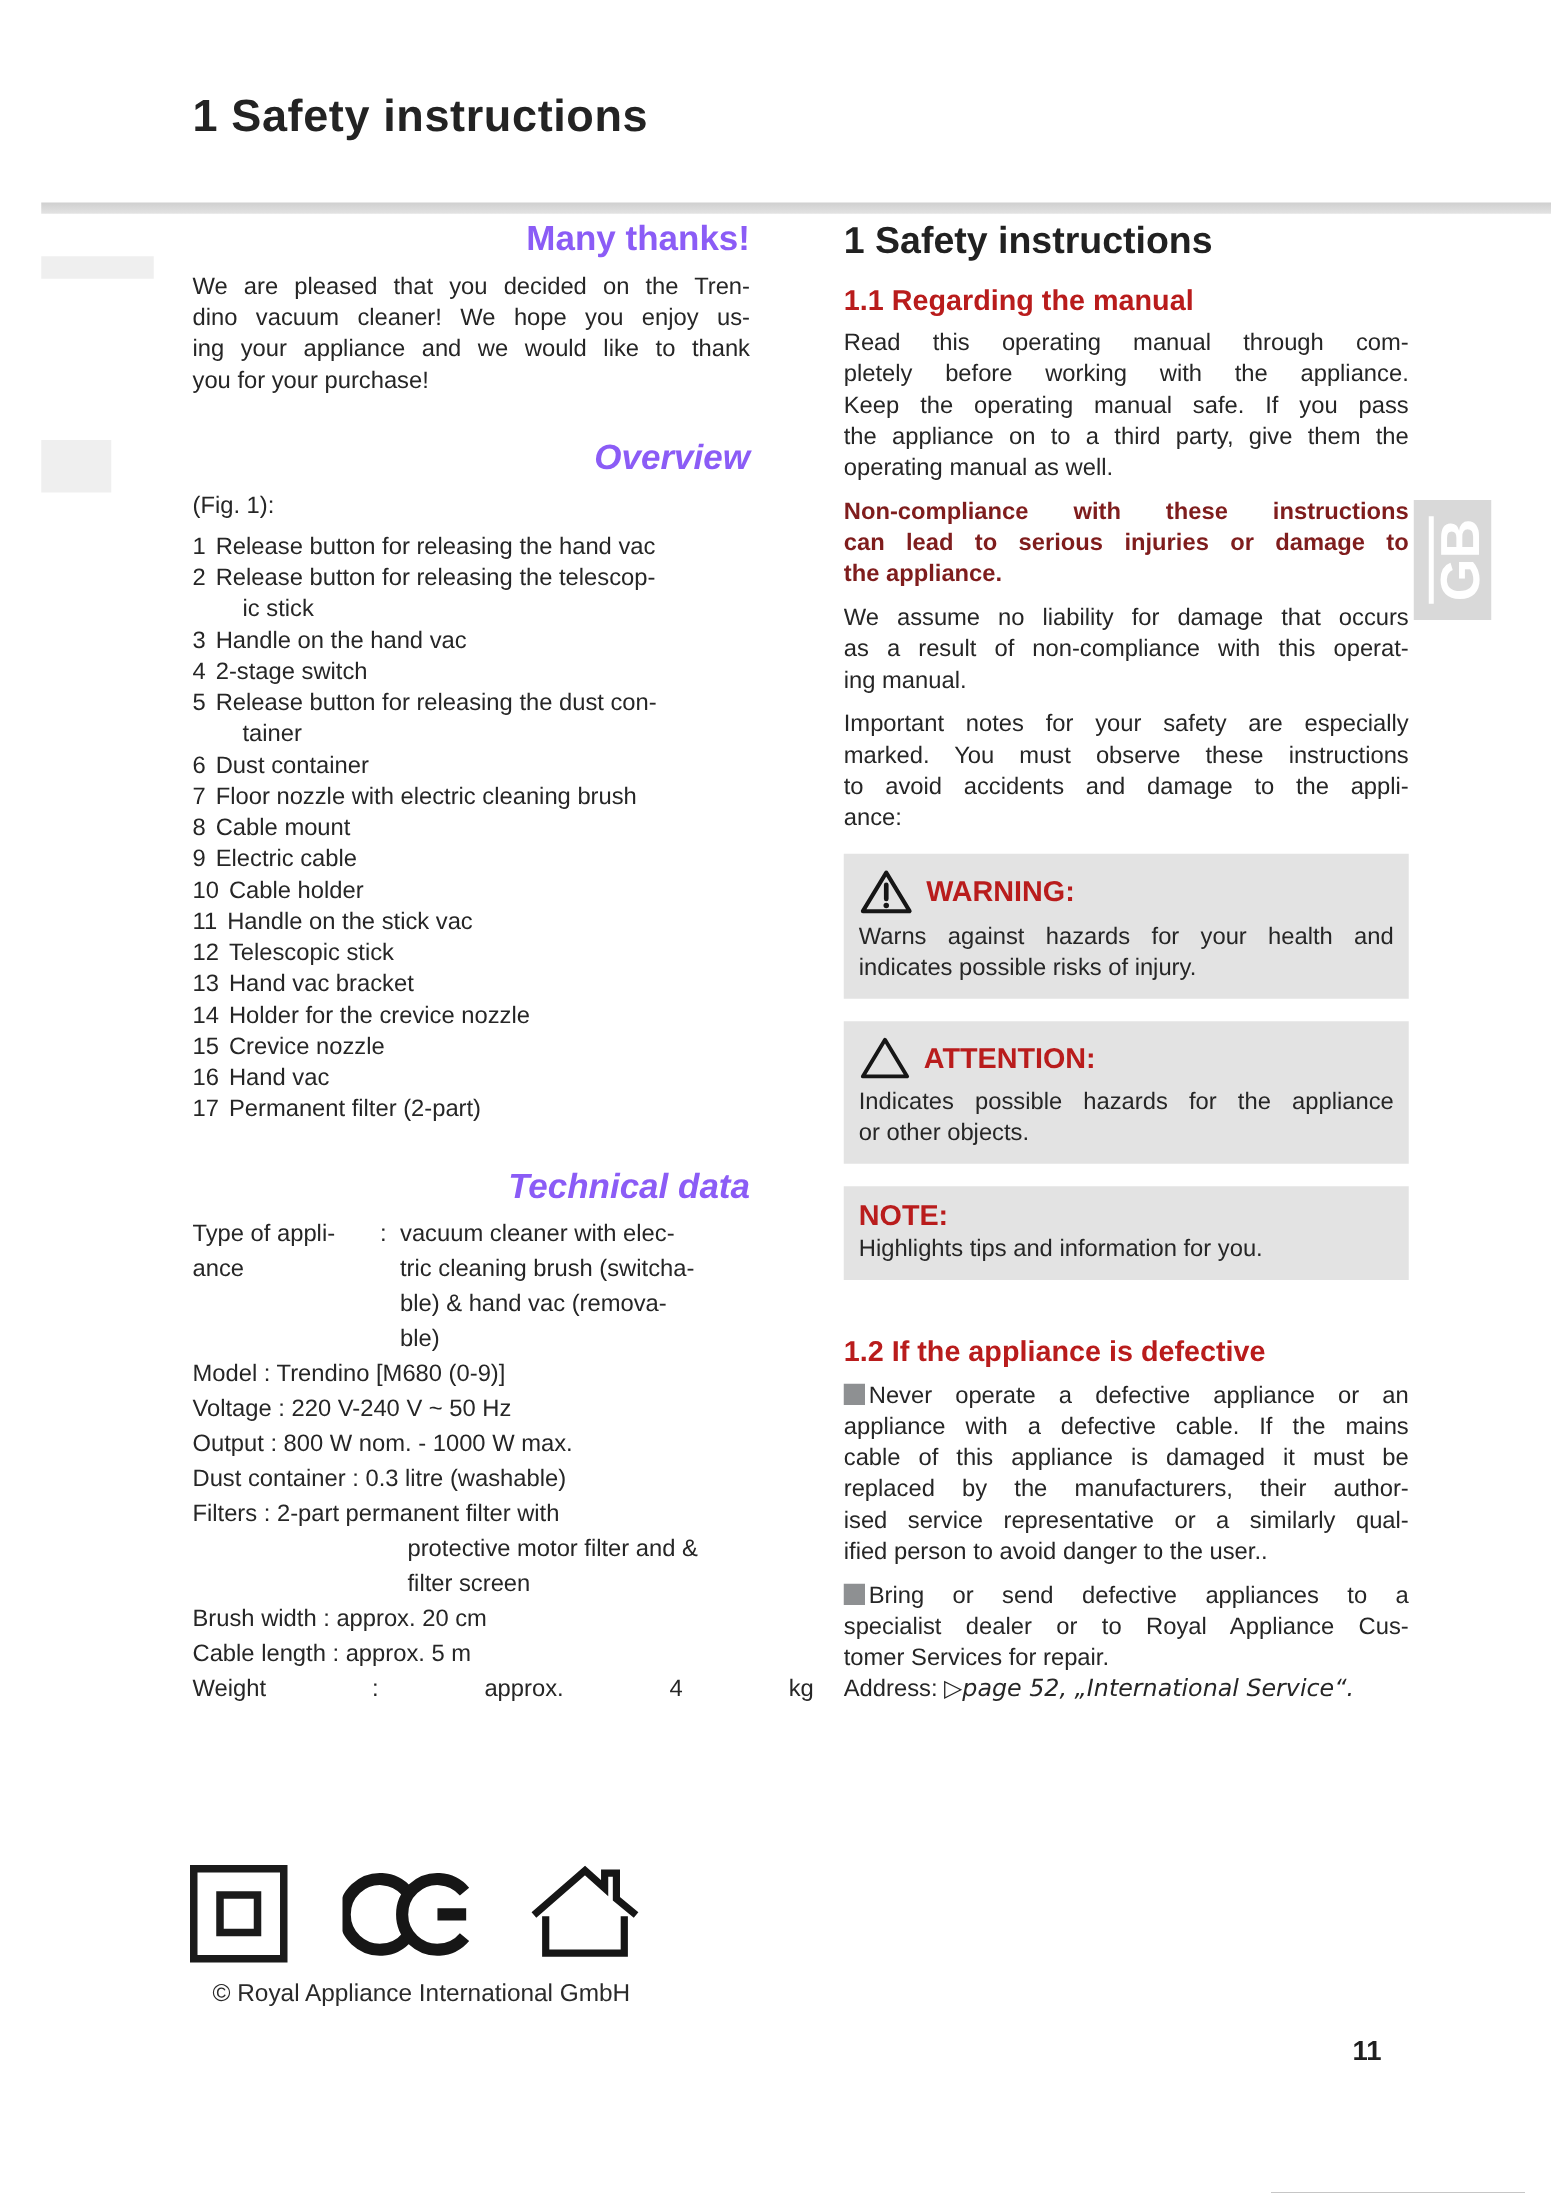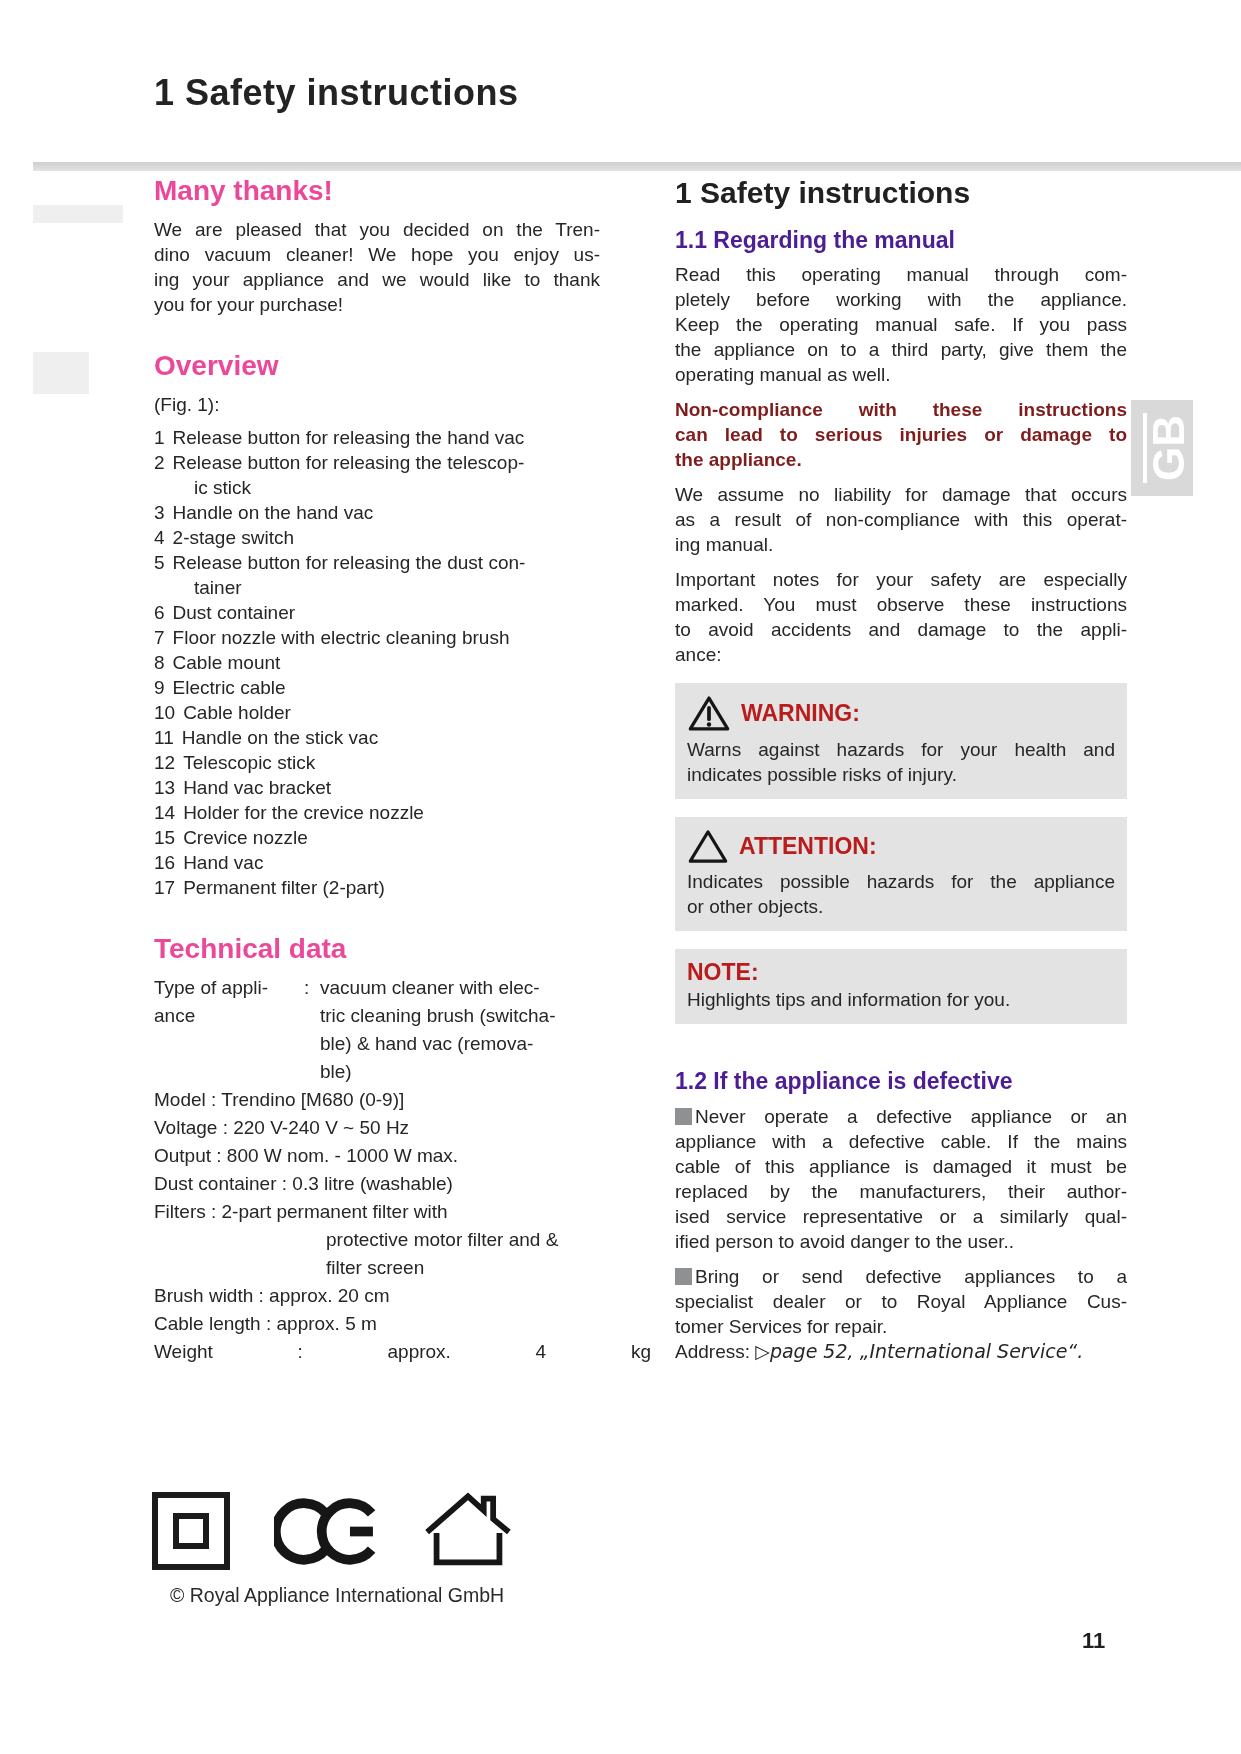--- a/index.html
+++ b/index.html
@@ -10,24 +10,24 @@
   }
   .page-title{position:absolute;left:154px;top:72px;margin:0;font-size:36px;font-weight:bold;color:#232323;letter-spacing:.5px;}
   .rule{position:absolute;left:33px;right:0;top:162px;height:9px;background:linear-gradient(#cfcfcf,#e3e3e3);}
   .smudge{position:absolute;background:#efefef;}
   .s1{left:33px;top:205px;width:90px;height:18px;}
   .s2{left:33px;top:352px;width:56px;height:42px;}
 
   .col-left{position:absolute;left:154px;top:176px;width:446px;font-size:19px;line-height:25px;}
   .col-right{position:absolute;left:675px;top:176px;width:452px;font-size:19px;line-height:25px;}
 
-  .h-big{font-size:28px;font-weight:bold;line-height:1.1;margin:0 0 10px;color:#ec4899;}
+  .h-big{font-size:28px;font-weight:bold;line-height:1.1;margin:0 0 10px;color:#8b5cf6;text-align:right;}
   .h-main{font-size:30px;font-weight:bold;line-height:1.1;margin:0 0 18px;color:#212121;}
-  .h-sub{font-size:23px;font-weight:bold;line-height:1.15;margin:0 0 9px;color:#4c1d95;}
-  .mt-sec{margin-top:34px;}
+  .h-sub{font-size:23px;font-weight:bold;line-height:1.15;margin:0 0 9px;color:#b91c1c;}
+  .mt-sec{margin-top:34px;font-style:italic;}
   .para{margin:0 0 10px;}
   .preline{white-space:pre-line;}
   .jline{text-align:justify;text-align-last:justify;-moz-text-align-last:justify;}
   .bold{font-weight:bold;color:#7f1d1d;}
 
   .fig-line{margin:2px 0 8px;}
   .ov-item{padding-left:0;}
   .ov-num{margin-right:8px;}
   .ov-cont{padding-left:40px;}
 

